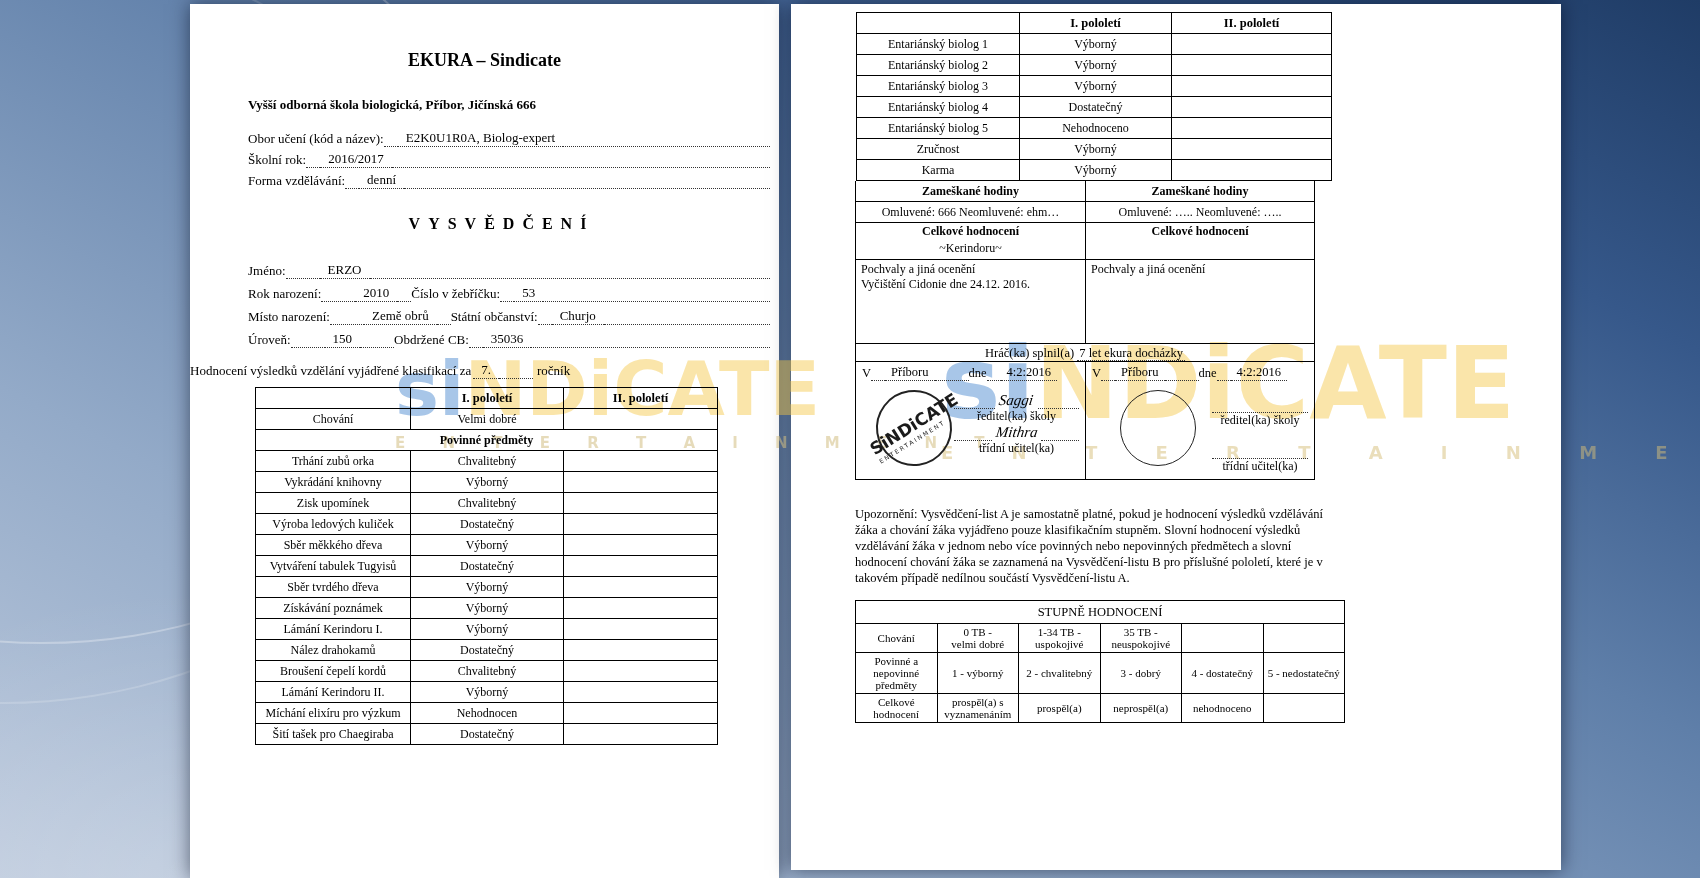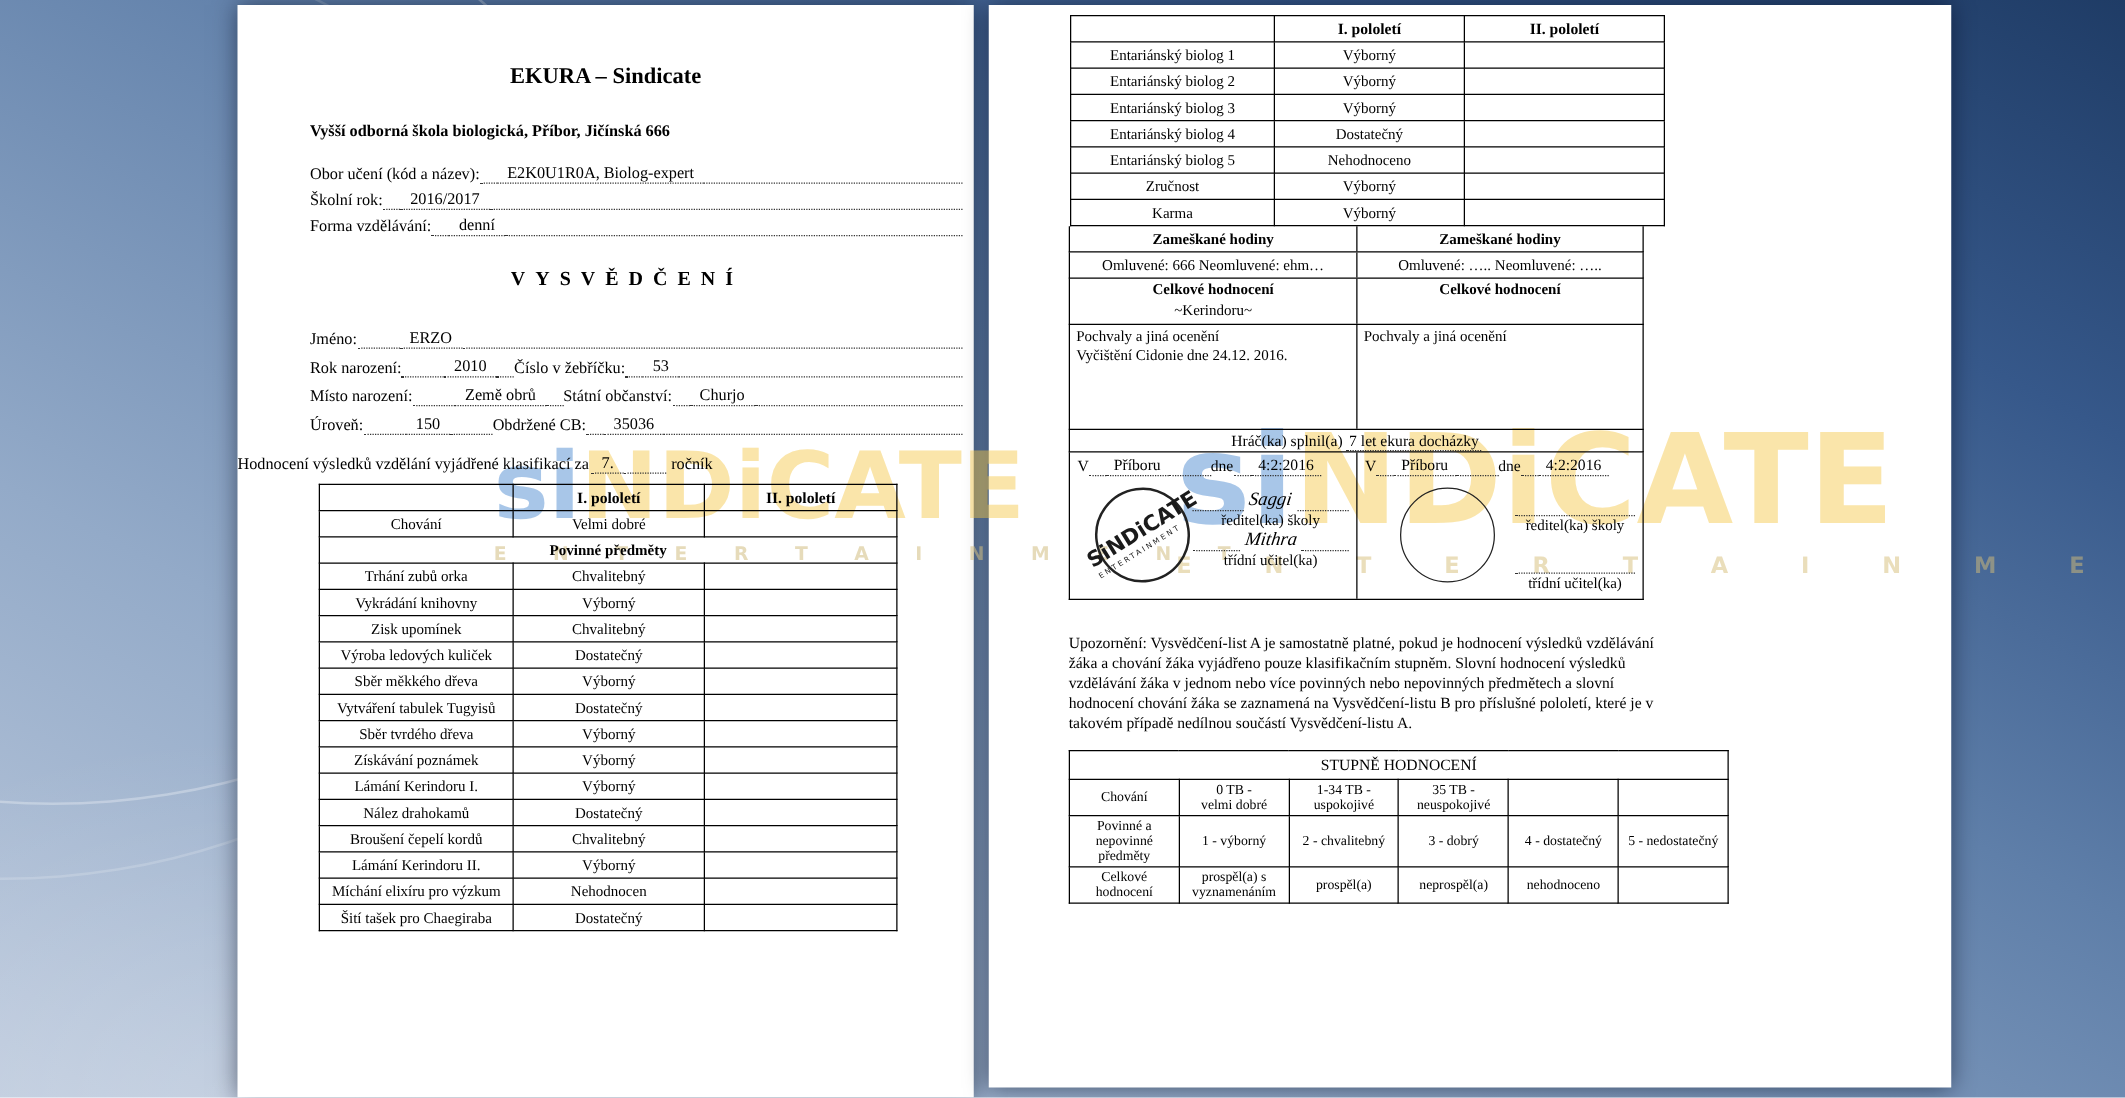--- a/index.html
+++ b/index.html
@@ -79,21 +79,21 @@
   .sig-line .script{font-style:italic;font-size:15px;padding:0 4px;white-space:nowrap;transform:skewX(-8deg);}
   .role{font-size:12px;line-height:14px;}
   .gap{height:14px;}
   .stamp{position:absolute;left:14px;top:26px;width:86px;height:80px;z-index:3;}
   .stamp .ring{position:absolute;left:6px;top:2px;width:72px;height:72px;border:2px solid #222;border-radius:50%;transform:rotate(-8deg);}
   .stamp .stx{position:absolute;left:-6px;top:26px;font-family:"DejaVu Sans","Liberation Sans",sans-serif;font-weight:bold;font-size:17px;color:#1a1a1a;transform:rotate(-32deg);letter-spacing:0px;}
   .stamp .sts{position:absolute;left:4px;top:50px;font-family:"DejaVu Sans","Liberation Sans",sans-serif;font-size:6px;letter-spacing:2px;color:#1a1a1a;transform:rotate(-32deg);}
   .circle{position:absolute;left:34px;top:28px;width:74px;height:74px;border:1px solid #222;border-radius:50%;}
 
   .notice{width:490px;margin:26px 0 0 64px;font-size:12.5px;line-height:16px;text-align:left;}
-  table.scale{border-collapse:collapse;table-layout:fixed;width:528px;margin:14px 0 0 64px;}
+  table.scale{border-collapse:collapse;table-layout:fixed;width:490px;margin:14px 0 0 64px;}
   table.scale td{border:1px solid #000;text-align:center;font-size:11px;line-height:12px;padding:2px 1px;white-space:pre-line;vertical-align:middle;}
   table.scale .s1{width:86px;}.scale .s2{width:90px;}.scale .s3{width:84px;}
   .scale .s4{width:78px;}.scale .s5{width:80px;}.scale .s6{width:72px;}
   table.scale tr.ttl td{font-size:12.5px;height:18px;}
 </style>
 </head>
 <body>
 
 <div class="desktop">
   <div class="swoosh sw1"></div>

